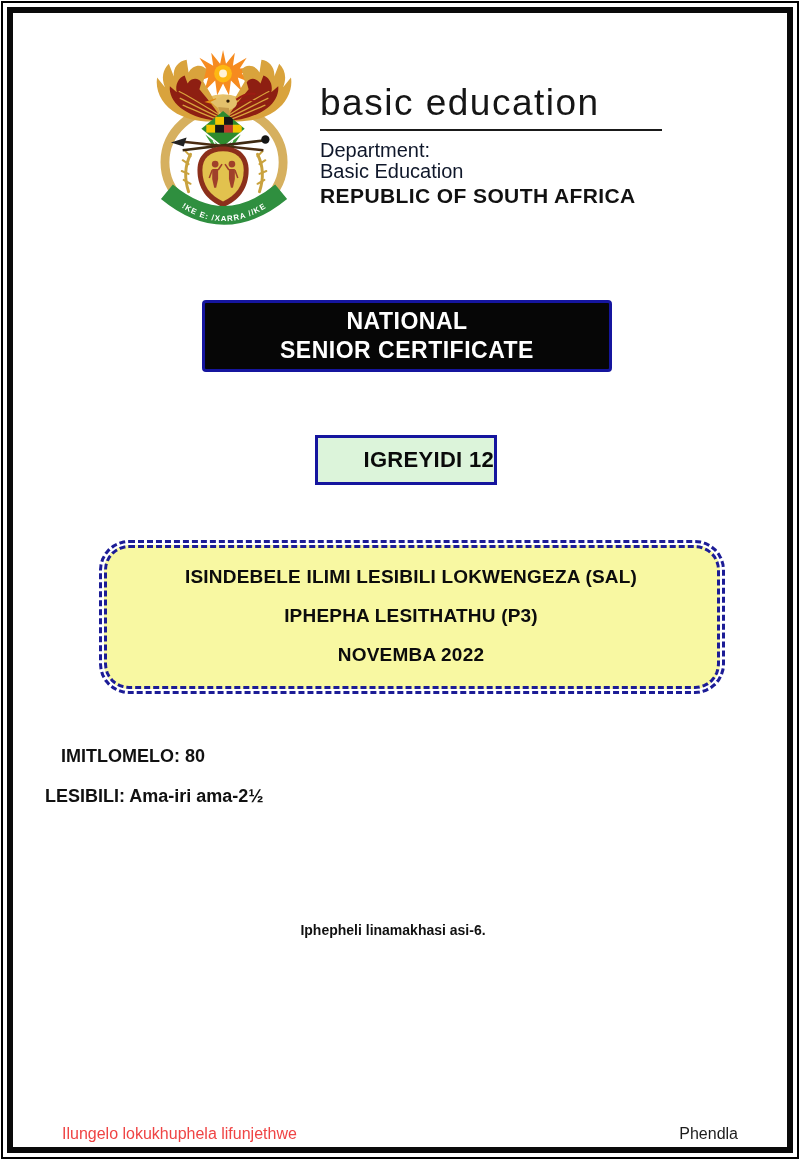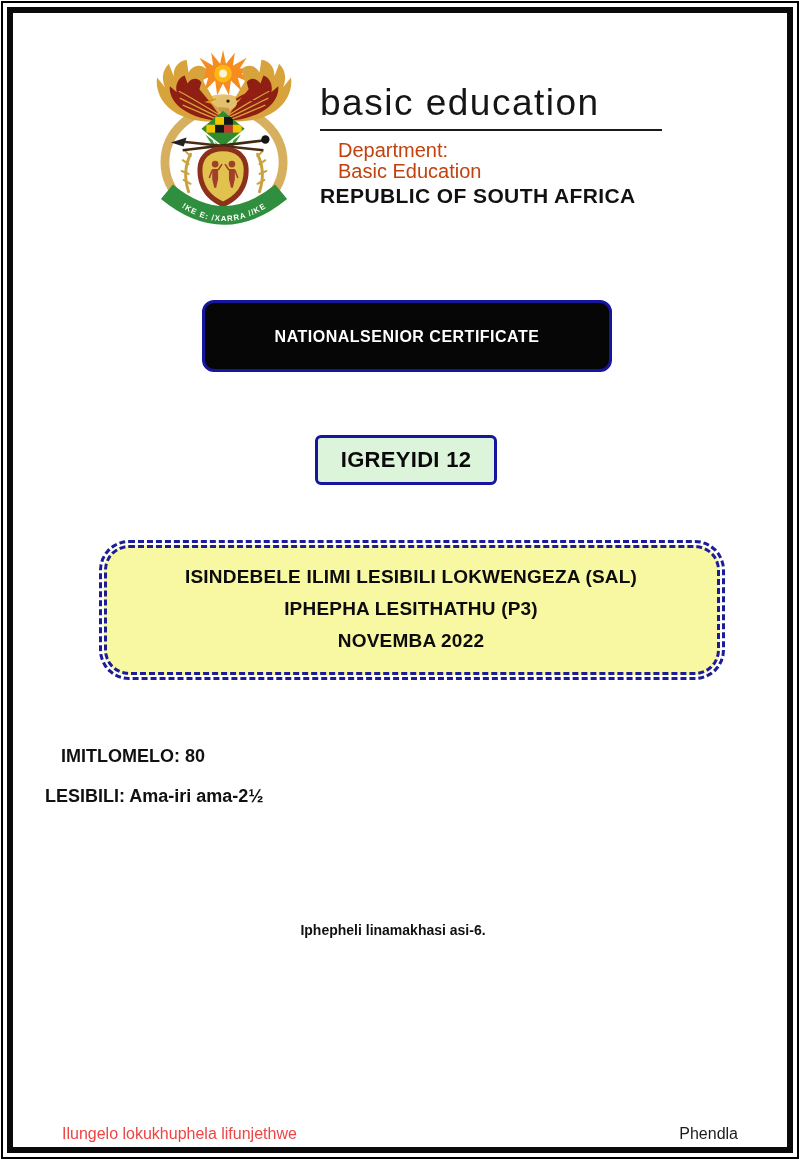--- a/index.html
+++ b/index.html
@@ -7,50 +7,50 @@
     position:relative;width:800px;height:1160px;background:#fff;overflow:hidden;
     font-family:"Liberation Sans",sans-serif;color:#111;
   }
   .border-outer{position:absolute;inset:1px;border:2px solid #000;pointer-events:none;}
   .border-inner{position:absolute;inset:7px;border:6px solid #0a0a0a;pointer-events:none;}
 
   
   .logo{position:absolute;left:146px;top:44px;width:160px;height:192px;}
   .brand{position:absolute;left:320px;top:82px;font-size:37px;font-weight:400;letter-spacing:1.5px;color:#161616;}
   .brand-rule{position:absolute;left:320px;top:129px;width:342px;height:2px;background:#1a1a1a;}
-  .dept{position:absolute;left:338px;top:140px;font-size:20px;line-height:21px;color:#c2410c;}
+  .dept{position:absolute;left:320px;top:140px;font-size:20px;line-height:21px;color:#0f172a;}
   .country{position:absolute;left:320px;top:184px;font-size:21px;font-weight:bold;letter-spacing:0.4px;color:#111;}
 
   
   .nsc-box{
     position:absolute;left:202px;top:300px;width:404px;height:66px;
-    background:#060606;border:3px solid #15159e;border-radius:12px;
-    display:flex;flex-direction:row;align-items:center;justify-content:center;
-    color:#fff;font-weight:bold;font-size:16px;line-height:29px;letter-spacing:0.5px;text-align:center;
+    background:#060606;border:3px solid #15159e;border-radius:4px;
+    display:flex;flex-direction:column;align-items:center;justify-content:center;
+    color:#fff;font-weight:bold;font-size:23px;line-height:29px;letter-spacing:0.5px;text-align:center;
   }
 
   
   .grade-box{
     position:absolute;left:315px;top:435px;width:176px;height:44px;
-    background:#dcf4da;border:3px solid #15159e;border-radius:6px;
-    display:flex;align-items:center;justify-content:center;
+    background:#dcf4da;border:3px solid #15159e;border-radius:0;
+    display:flex;align-items:center;justify-content:flex-end;
     font-weight:bold;font-size:22px;color:#0a0a0a;letter-spacing:0.3px;
   }
 
   
   .exam-box{
     position:absolute;left:99px;top:540px;width:616px;
     border:3px dashed #1c1c96;border-radius:30px;padding:2px;
   }
   .exam-box-inner{
     border:3px dashed #1c1c96;border-radius:25px;background:#f8f8a2;
     padding:18px 12px 20px 10px;text-align:center;
   }
   .exam-line{margin:0;font-weight:bold;font-size:19px;color:#0c0c0c;letter-spacing:0.2px;}
-  .exam-line + .exam-line{margin-top:10px;}
+  .exam-line + .exam-line{margin-top:17px;}
 
   .marks{position:absolute;left:61px;top:746px;font-size:18px;font-weight:bold;}
   .time{position:absolute;left:45px;top:786px;font-size:18px;font-weight:bold;}
 
   .pages-note{position:absolute;left:0;top:922px;width:786px;text-align:center;font-size:14px;font-weight:bold;}
 
   .footer-left{position:absolute;left:62px;top:1125px;font-size:16px;color:#ef4444;}
   .footer-right{position:absolute;right:62px;top:1125px;font-size:16px;color:#1c1c1c;}
 </style>
 </head>

